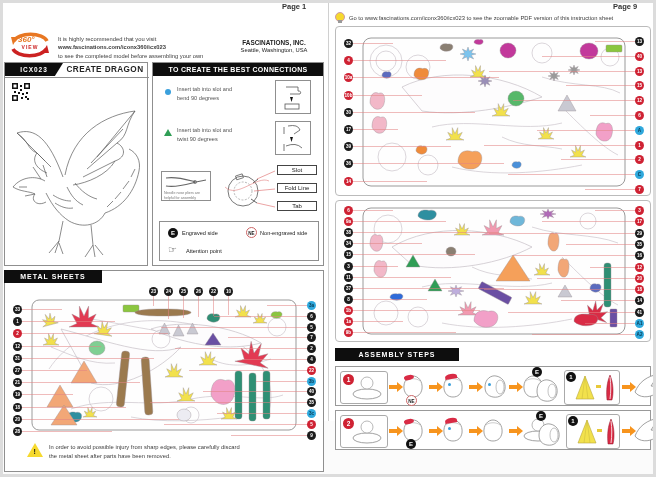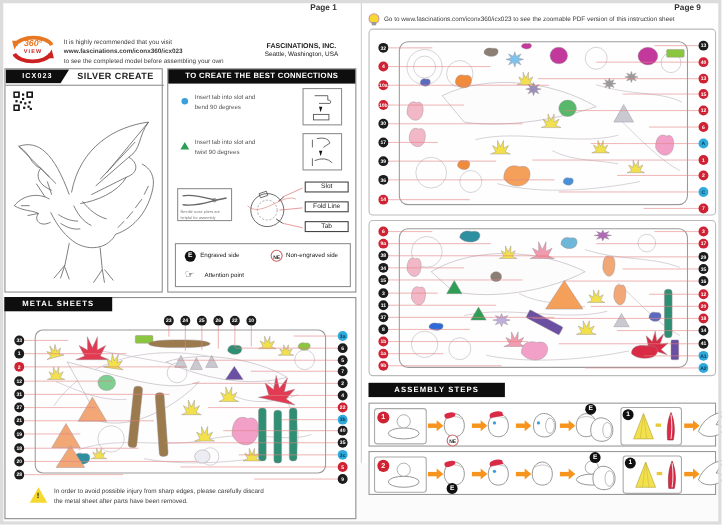--- a/index.html
+++ b/index.html
@@ -36,38 +36,38 @@
   <div class="pagelabel" style="left:282px;top:2px;">Page 1</div>
 
 
   <div style="position:absolute;left:6px;top:28px;width:48px;height:34px;">
     <svg width="48" height="34" viewBox="0 0 48 34">
       <path d="M8,13 A17,9 0 0 1 41,13" stroke="#e87722" stroke-width="3.5" fill="none"></path>
       <polygon points="5,9 12,9 7,17" fill="#e87722"></polygon>
       <path d="M40,21 A17,9 0 0 1 7,21" stroke="#c22" stroke-width="3.5" fill="none"></path>
       <polygon points="43,25 36,25 41,17" fill="#c22"></polygon>
     </svg>
-    <div style="position:absolute;left:0;top:7px;width:48px;text-align:center;font-size:8px;font-weight:800;color:#e87722;font-style:italic;">360°</div>
+    <div style="position:absolute;left:12px;top:7px;width:48px;font-size:8px;font-weight:800;color:#e87722;font-style:italic;">360°</div>
     <div style="position:absolute;left:0;top:16px;width:48px;text-align:center;font-size:5px;font-weight:800;color:#c22;letter-spacing:1px;">VIEW</div>
   </div>
 
   <div class="smalltext" style="position:absolute;left:58px;top:35px;width:150px;">
     <div>It is highly recommended that you visit</div>
     <div style="font-weight:bold;">www.fascinations.com/iconx360/icx023</div>
     <div>to see the completed model before assembling your own</div>
   </div>
 
   <div style="position:absolute;left:226px;top:39px;width:96px;text-align:center;">
     <div style="font-size:6.4px;font-weight:bold;">FASCINATIONS,  INC.</div>
     <div style="font-size:5.8px;margin-top:1px;">Seattle, Washington, USA</div>
   </div>
 
   <div class="box" style="left:4px;top:62px;width:144px;height:204px;">
     <div class="bar" style="position:absolute;left:0;top:0;width:58px;height:13px;font-size:6.5px;clip-path:polygon(0 0,100% 0,86% 100%,0 100%);">ICX023</div>
-    <div style="position:absolute;left:58px;top:2px;width:84px;text-align:center;font-size:8.2px;font-weight:bold;letter-spacing:.4px;">SILVER CREATE</div>
+    <div style="position:absolute;left:58px;top:2px;width:84px;text-align:center;font-size:8.2px;font-weight:bold;letter-spacing:.4px;">CREATE DRAGON</div>
     <div style="position:absolute;left:0;top:14px;width:144px;border-top:1px solid #8f8f8f;"></div>
     <svg style="position:absolute;left:7px;top:20px;" width="18" height="18" viewBox="0 0 18 18">
       <rect x="0" y="0" width="18" height="18" fill="#fff"></rect>
       <rect x="0" y="0" width="6" height="6" fill="#111"></rect>
         <rect x="1.5" y="1.5" width="3" height="3" fill="#fff"></rect>
       <rect x="12" y="0" width="6" height="6" fill="#111"></rect>
         <rect x="13.5" y="1.5" width="3" height="3" fill="#fff"></rect>
       <rect x="0" y="12" width="6" height="6" fill="#111"></rect>
         <rect x="1.5" y="13.5" width="3" height="3" fill="#fff"></rect>
       <rect x="8" y="2" width="2" height="2" fill="#111"></rect>

